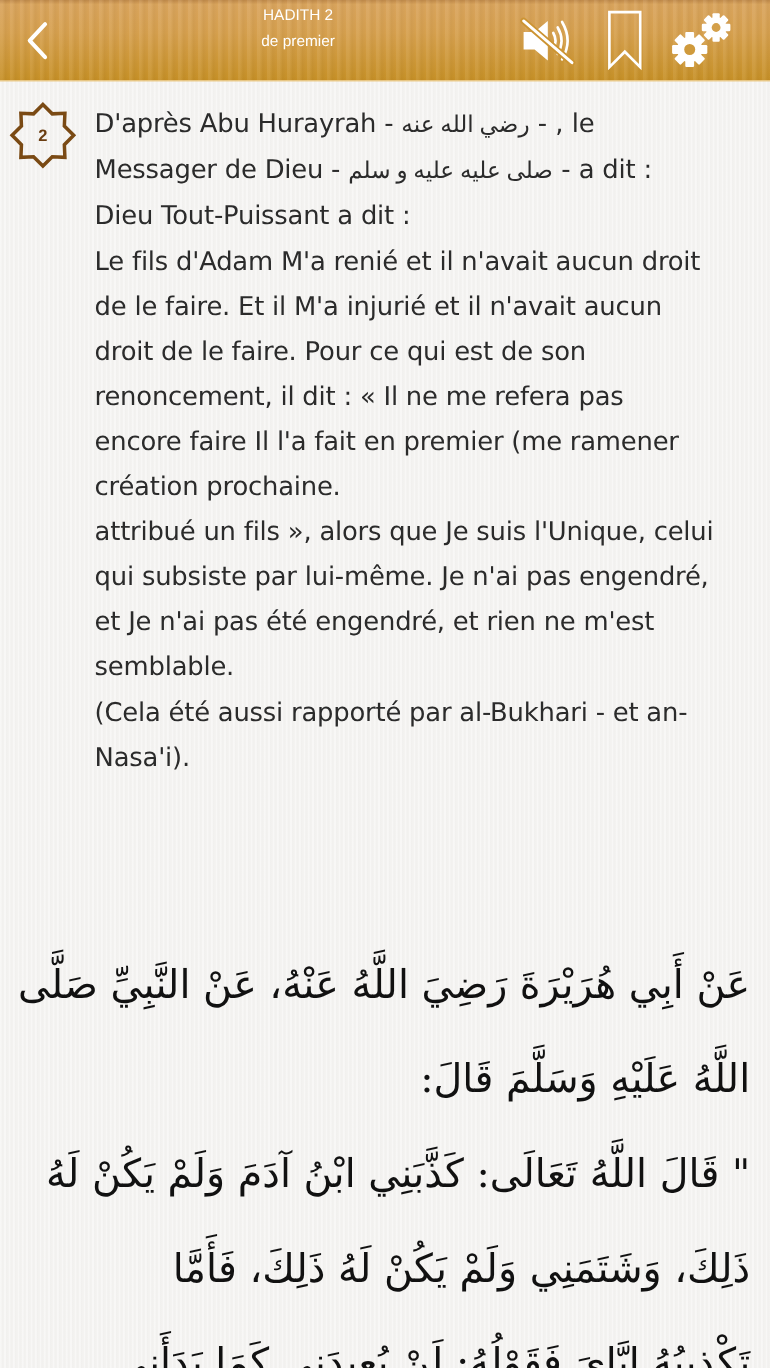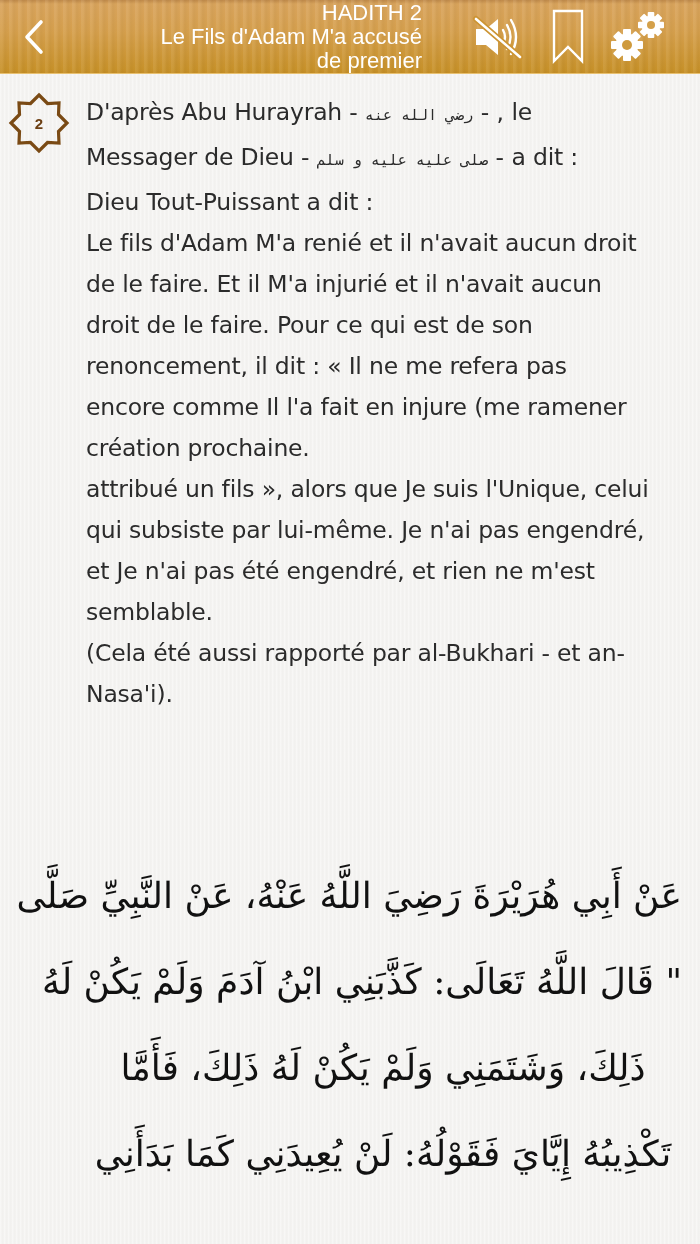--- a/index.html
+++ b/index.html
@@ -34,24 +34,24 @@
       left: 14px; top: 14px;
       width: 40px; height: 46px;
       display: flex; align-items: center; justify-content: center;
       cursor: pointer;
       z-index: 2;
     }
     .title-block {
       position: absolute;
       left: 120px; top: 1px;
       width: 302px;
-      text-align: right;
+      text-align: center;
       color: #ffffff;
       font-family: "Liberation Sans", sans-serif;
-      font-size: 22px;
+      font-size: 14px;
       line-height: 24px;
       z-index: 2;
     }
     .title-block .t-line { display: block; white-space: nowrap; }
     .hdr-icon {
       position: absolute;
       top: 10px;
       height: 54px;
       display: flex; align-items: center; justify-content: center;
       cursor: pointer;
@@ -85,53 +85,51 @@
       font-size: 23.5px;
       line-height: 41px;
       color: #2b2b2b;
       letter-spacing: -0.2px;
     }
     .fr-line {
       display: block;
       white-space: nowrap;
     }
     .ar-inline {
-      font-family: Liberation Mono, monospace;
-      font-size: 15px;
+      font-family: Liberation Serif, serif;
+      font-size: 21px;
     }
     .ar-text {
       position: absolute;
       left: 84px; top: 778px;
       width: 598px;
       direction: rtl;
       text-align: right;
       font-family: "DejaVu Serif", serif;
       font-size: 36px;
       line-height: 86px;
       color: #111;
     }
     .ar-line {
       display: block;
       white-space: nowrap;
-      text-align: center;
     }
   </style>
 </head>
 <body>
 
 <div class="header">
   <div class="back-btn">
     <svg width="22" height="36" viewBox="0 0 22 36">
       <polyline points="18,3 4,18 18,33" fill="none" stroke="#ffffff" stroke-width="3.6" stroke-linecap="round" stroke-linejoin="round"></polyline>
     </svg>
   </div>
 
   <div class="title-block">
     <span class="t-line">HADITH 2</span>
-    <span class="t-line">Le Fils d'Adam M'a accusé</span>
     <span class="t-line">de premier</span>
   </div>
 
   <div class="hdr-icon" style="left:468px; width:60px;">
     <svg width="56" height="48" viewBox="0 0 56 48">
       <path d="M6,16 L16,16 L28,6 L28,42 L16,32 L6,32 Z" fill="#ffffff"></path>
       <path d="M33,17 Q37,24 33,31" fill="none" stroke="#ffffff" stroke-width="2.4" stroke-linecap="round"></path>
       <path d="M37,12 Q44,24 37,36" fill="none" stroke="#ffffff" stroke-width="2.4" stroke-linecap="round"></path>
       <path d="M41,7 Q51,24 41,41" fill="none" stroke="#ffffff" stroke-width="2.4" stroke-linecap="round"></path>
       <line x1="6" y1="6" x2="50" y2="44" stroke="#cc9433" stroke-width="6" stroke-linecap="round"></line>
@@ -180,29 +178,30 @@
   </div>
 
   <div class="fr-text">
     <span class="fr-line"><span>D'après Abu Hurayrah - </span><span class="ar-inline" dir="rtl">رضي الله عنه</span><span> - , le</span></span>
     <span class="fr-line"><span>Messager de Dieu - </span><span class="ar-inline" dir="rtl">صلى عليه عليه و سلم</span><span> - a dit :</span></span>
     <span class="fr-line">Dieu Tout-Puissant a dit :</span>
     <span class="fr-line">Le fils d'Adam M'a renié et il n'avait aucun droit</span>
     <span class="fr-line">de le faire. Et il M'a injurié et il n'avait aucun</span>
     <span class="fr-line">droit de le faire. Pour ce qui est de son</span>
     <span class="fr-line">renoncement, il dit : « Il ne me refera pas</span>
-    <span class="fr-line">encore comme Il l'a fait en injure (me ramener</span>
+    <span class="fr-line">encore faire Il l'a fait en premier (me ramener</span>
     <span class="fr-line">création prochaine.</span>
     <span class="fr-line">attribué un fils », alors que Je suis l'Unique, celui</span>
     <span class="fr-line">qui subsiste par lui-même. Je n'ai pas engendré,</span>
     <span class="fr-line">et Je n'ai pas été engendré, et rien ne m'est</span>
     <span class="fr-line">semblable.</span>
     <span class="fr-line">(Cela été aussi rapporté par al-Bukhari - et an-</span>
     <span class="fr-line">Nasa'i).</span>
   </div>
 
   <div class="ar-text">
     <span class="ar-line">عَنْ أَبِي هُرَيْرَةَ رَضِيَ اللَّهُ عَنْهُ، عَنْ النَّبِيِّ صَلَّى</span>
+    <span class="ar-line">اللَّهُ عَلَيْهِ وَسَلَّمَ قَالَ:</span>
     <span class="ar-line">" قَالَ اللَّهُ تَعَالَى: كَذَّبَنِي ابْنُ آدَمَ وَلَمْ يَكُنْ لَهُ</span>
     <span class="ar-line">ذَلِكَ، وَشَتَمَنِي وَلَمْ يَكُنْ لَهُ ذَلِكَ، فَأَمَّا</span>
     <span class="ar-line">تَكْذِيبُهُ إِيَّايَ فَقَوْلُهُ: لَنْ يُعِيدَنِي كَمَا بَدَأَنِي</span>
   </div>
 </div>
 
 </body></html>

